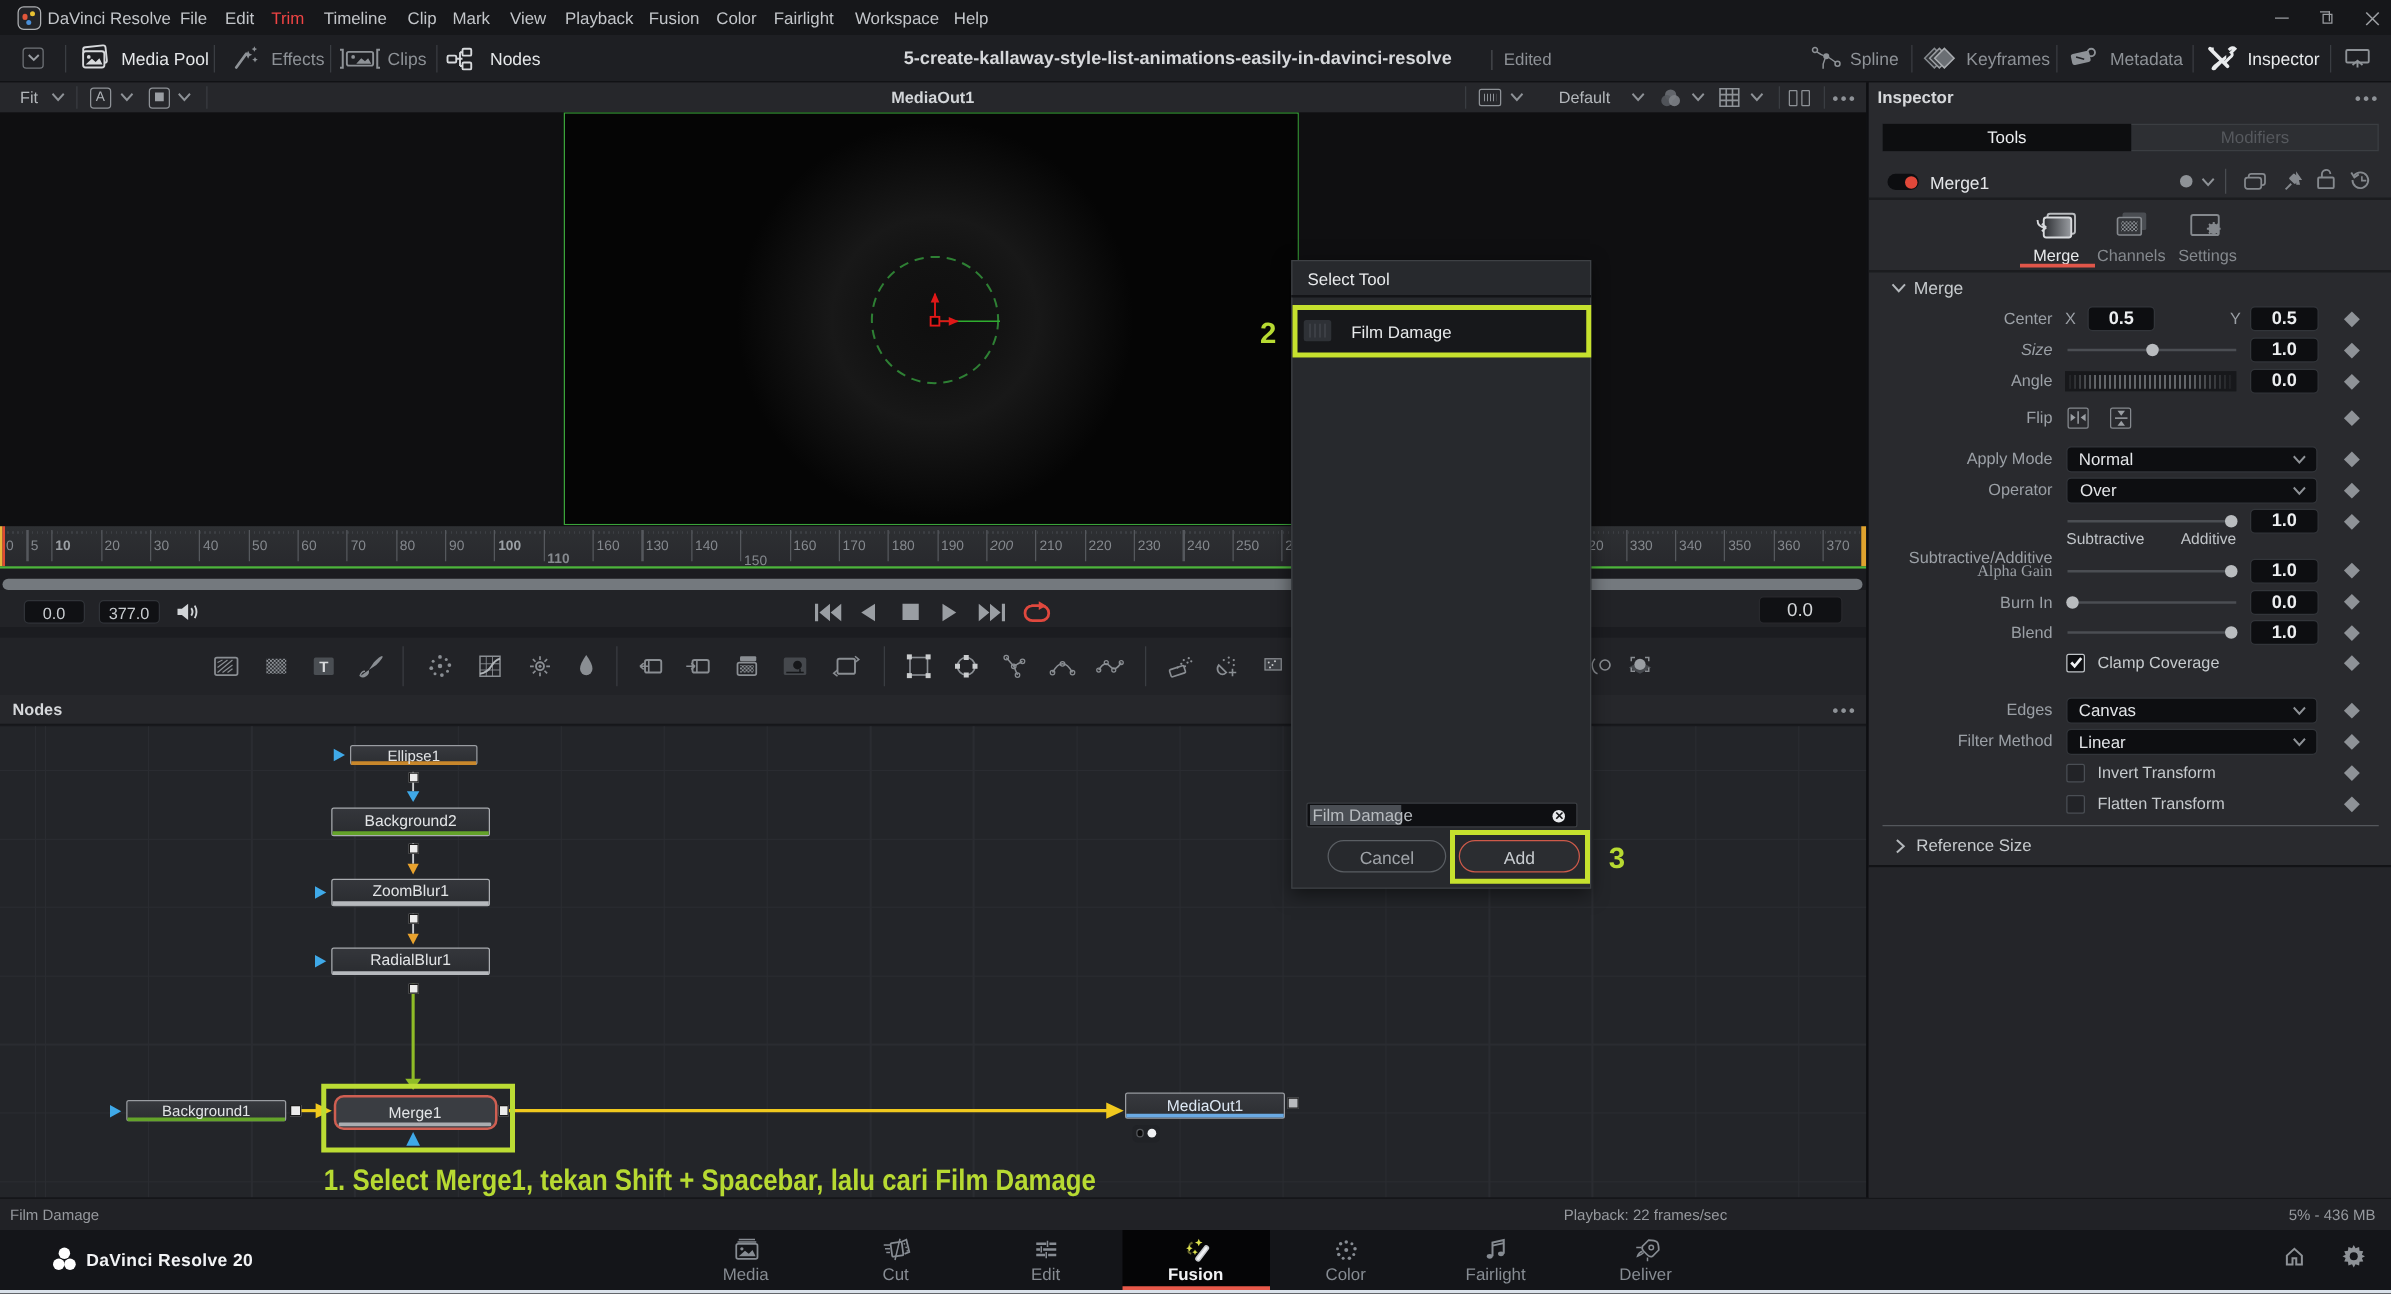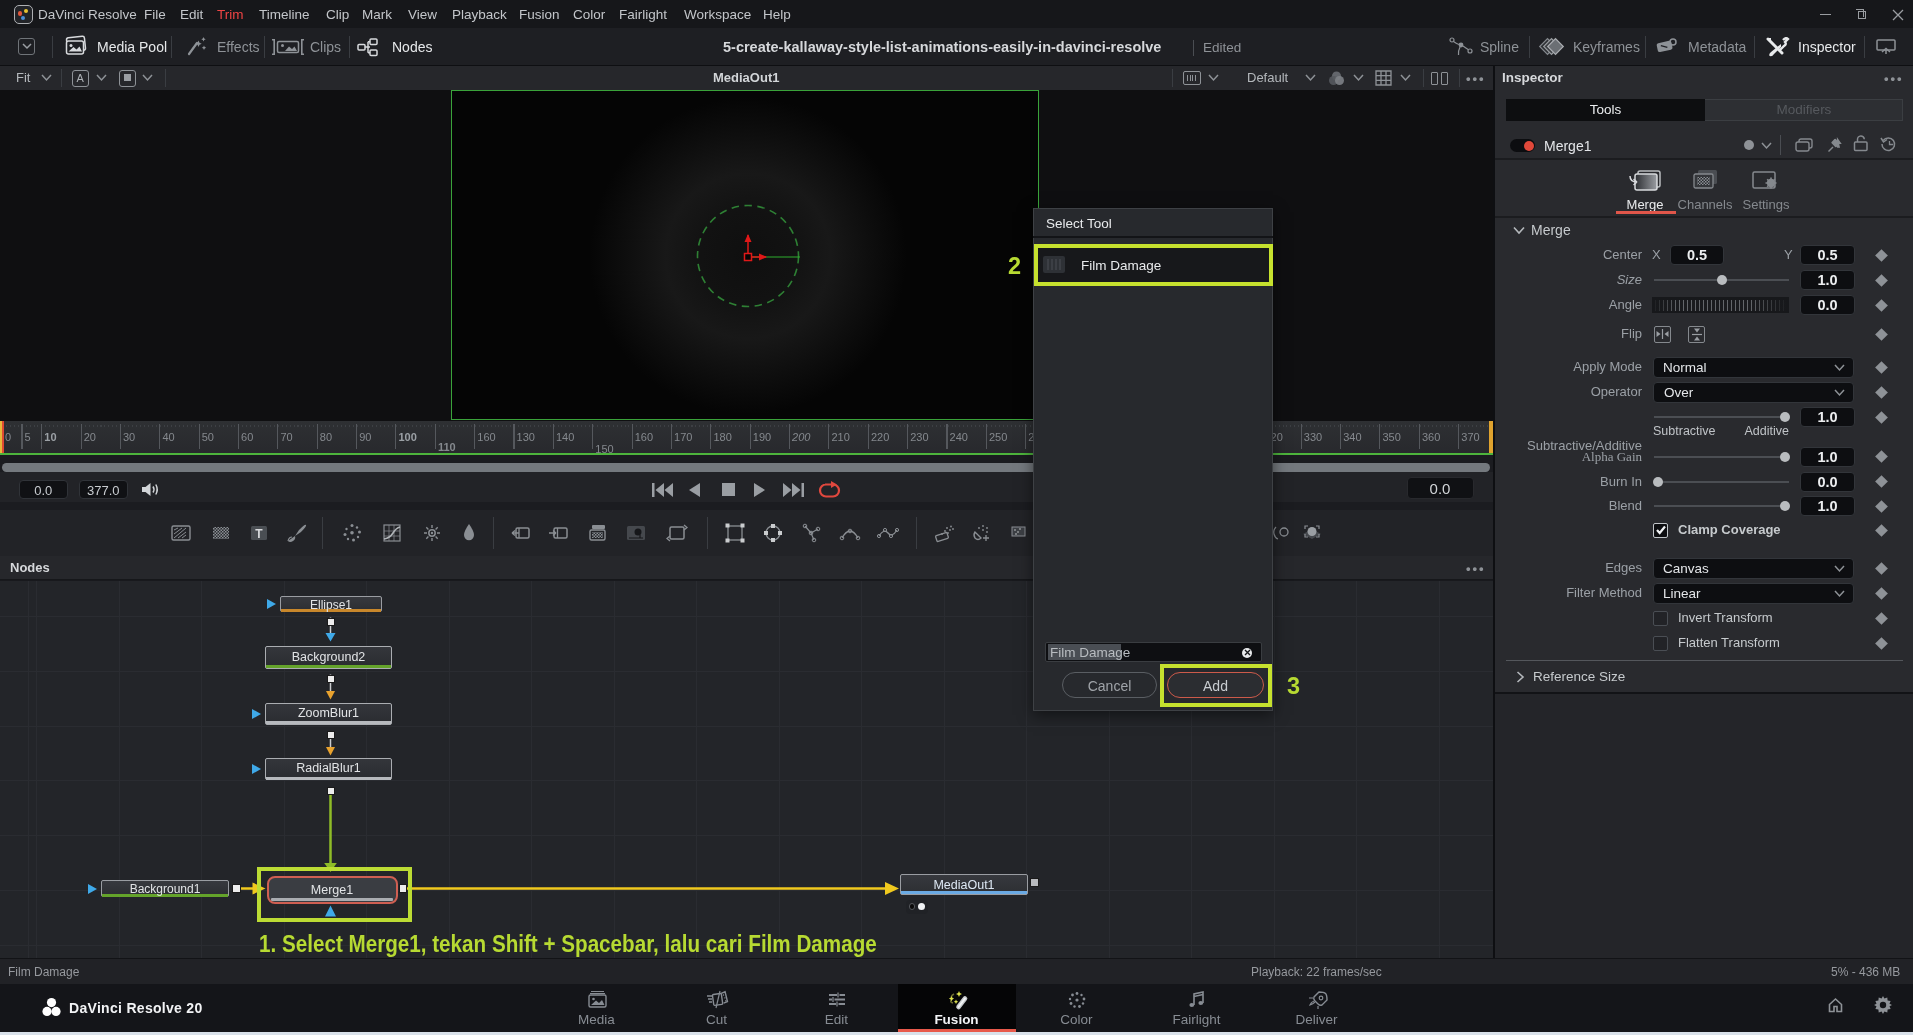--- a/index.html
+++ b/index.html
@@ -779,21 +779,21 @@
       <div class="txt" style="left:1342px;top:498px;width:300px;text-align:right;font-size:13px;color:#9ba0a6;">Blend</div>
       <div class="abs" style="left:1654px;top:505px;width:135px;height:2px;background:#4b4e53;"></div>
       <div class="abs" style="left:1779.95px;top:501px;width:10px;height:10px;border-radius:50%;background:#b9bcbf;"></div>
       <div class="abs" style="left:1800px;top:496px;width:55px;height:20px;background:#0d0e11;border:1px solid #32353a;border-radius:4px;"></div>
       <div class="txt" style="left:1800px;top:498px;width:55px;text-align:center;font-size:14.5px;font-weight:bold;color:#eceef0;">1.0</div>
       <div class="abs" style="left:1876.5px;top:501.5px;width:9px;height:9px;background:#8e9297;transform:rotate(45deg);"></div>
       <div class="abs" style="left:1653px;top:522.5px;width:15px;height:15px;background:#0d0e11;border:1.5px solid #c0c4c8;border-radius:2px;"></div>
       <svg style="left:1655px;top:523.5px;" width="12" height="12">
         <path d="M2 6 L4.7 9 L10 2.5" stroke="#f0f2f4" stroke-width="2.2" fill="none"></path>
       </svg>
-      <div class="txt" style="left:1678px;top:522px;font-size:13px;color:#c6cacd;font-weight:bold;">Clamp Coverage</div>
+      <div class="txt" style="left:1678px;top:522px;font-size:13px;color:#c6cacd;">Clamp Coverage</div>
       <div class="abs" style="left:1876.5px;top:525.5px;width:9px;height:9px;background:#8e9297;transform:rotate(45deg);"></div>
       <div class="txt" style="left:1342px;top:560px;width:300px;text-align:right;font-size:13px;color:#9ba0a6;">Edges</div>
       <div class="abs" style="left:1653px;top:557.5px;width:201px;height:21px;background:#0d0e11;border:1px solid #32353a;border-radius:4px;"></div>
       <div class="txt" style="left:1663px;top:560.5px;font-size:13.5px;color:#e4e6e9;">Canvas</div>
       <svg style="left:1834px;top:564.5px;" width="11" height="8">
         <path d="M1 1 L5.5 6 L10 1" stroke="#8e9297" stroke-width="1.5" fill="none"></path>
       </svg>
       <div class="abs" style="left:1876.5px;top:563.5px;width:9px;height:9px;background:#8e9297;transform:rotate(45deg);"></div>
       <div class="txt" style="left:1342px;top:585px;width:300px;text-align:right;font-size:13px;color:#9ba0a6;">Filter Method</div>
       <div class="abs" style="left:1653px;top:582.5px;width:201px;height:21px;background:#0d0e11;border:1px solid #32353a;border-radius:4px;"></div>

